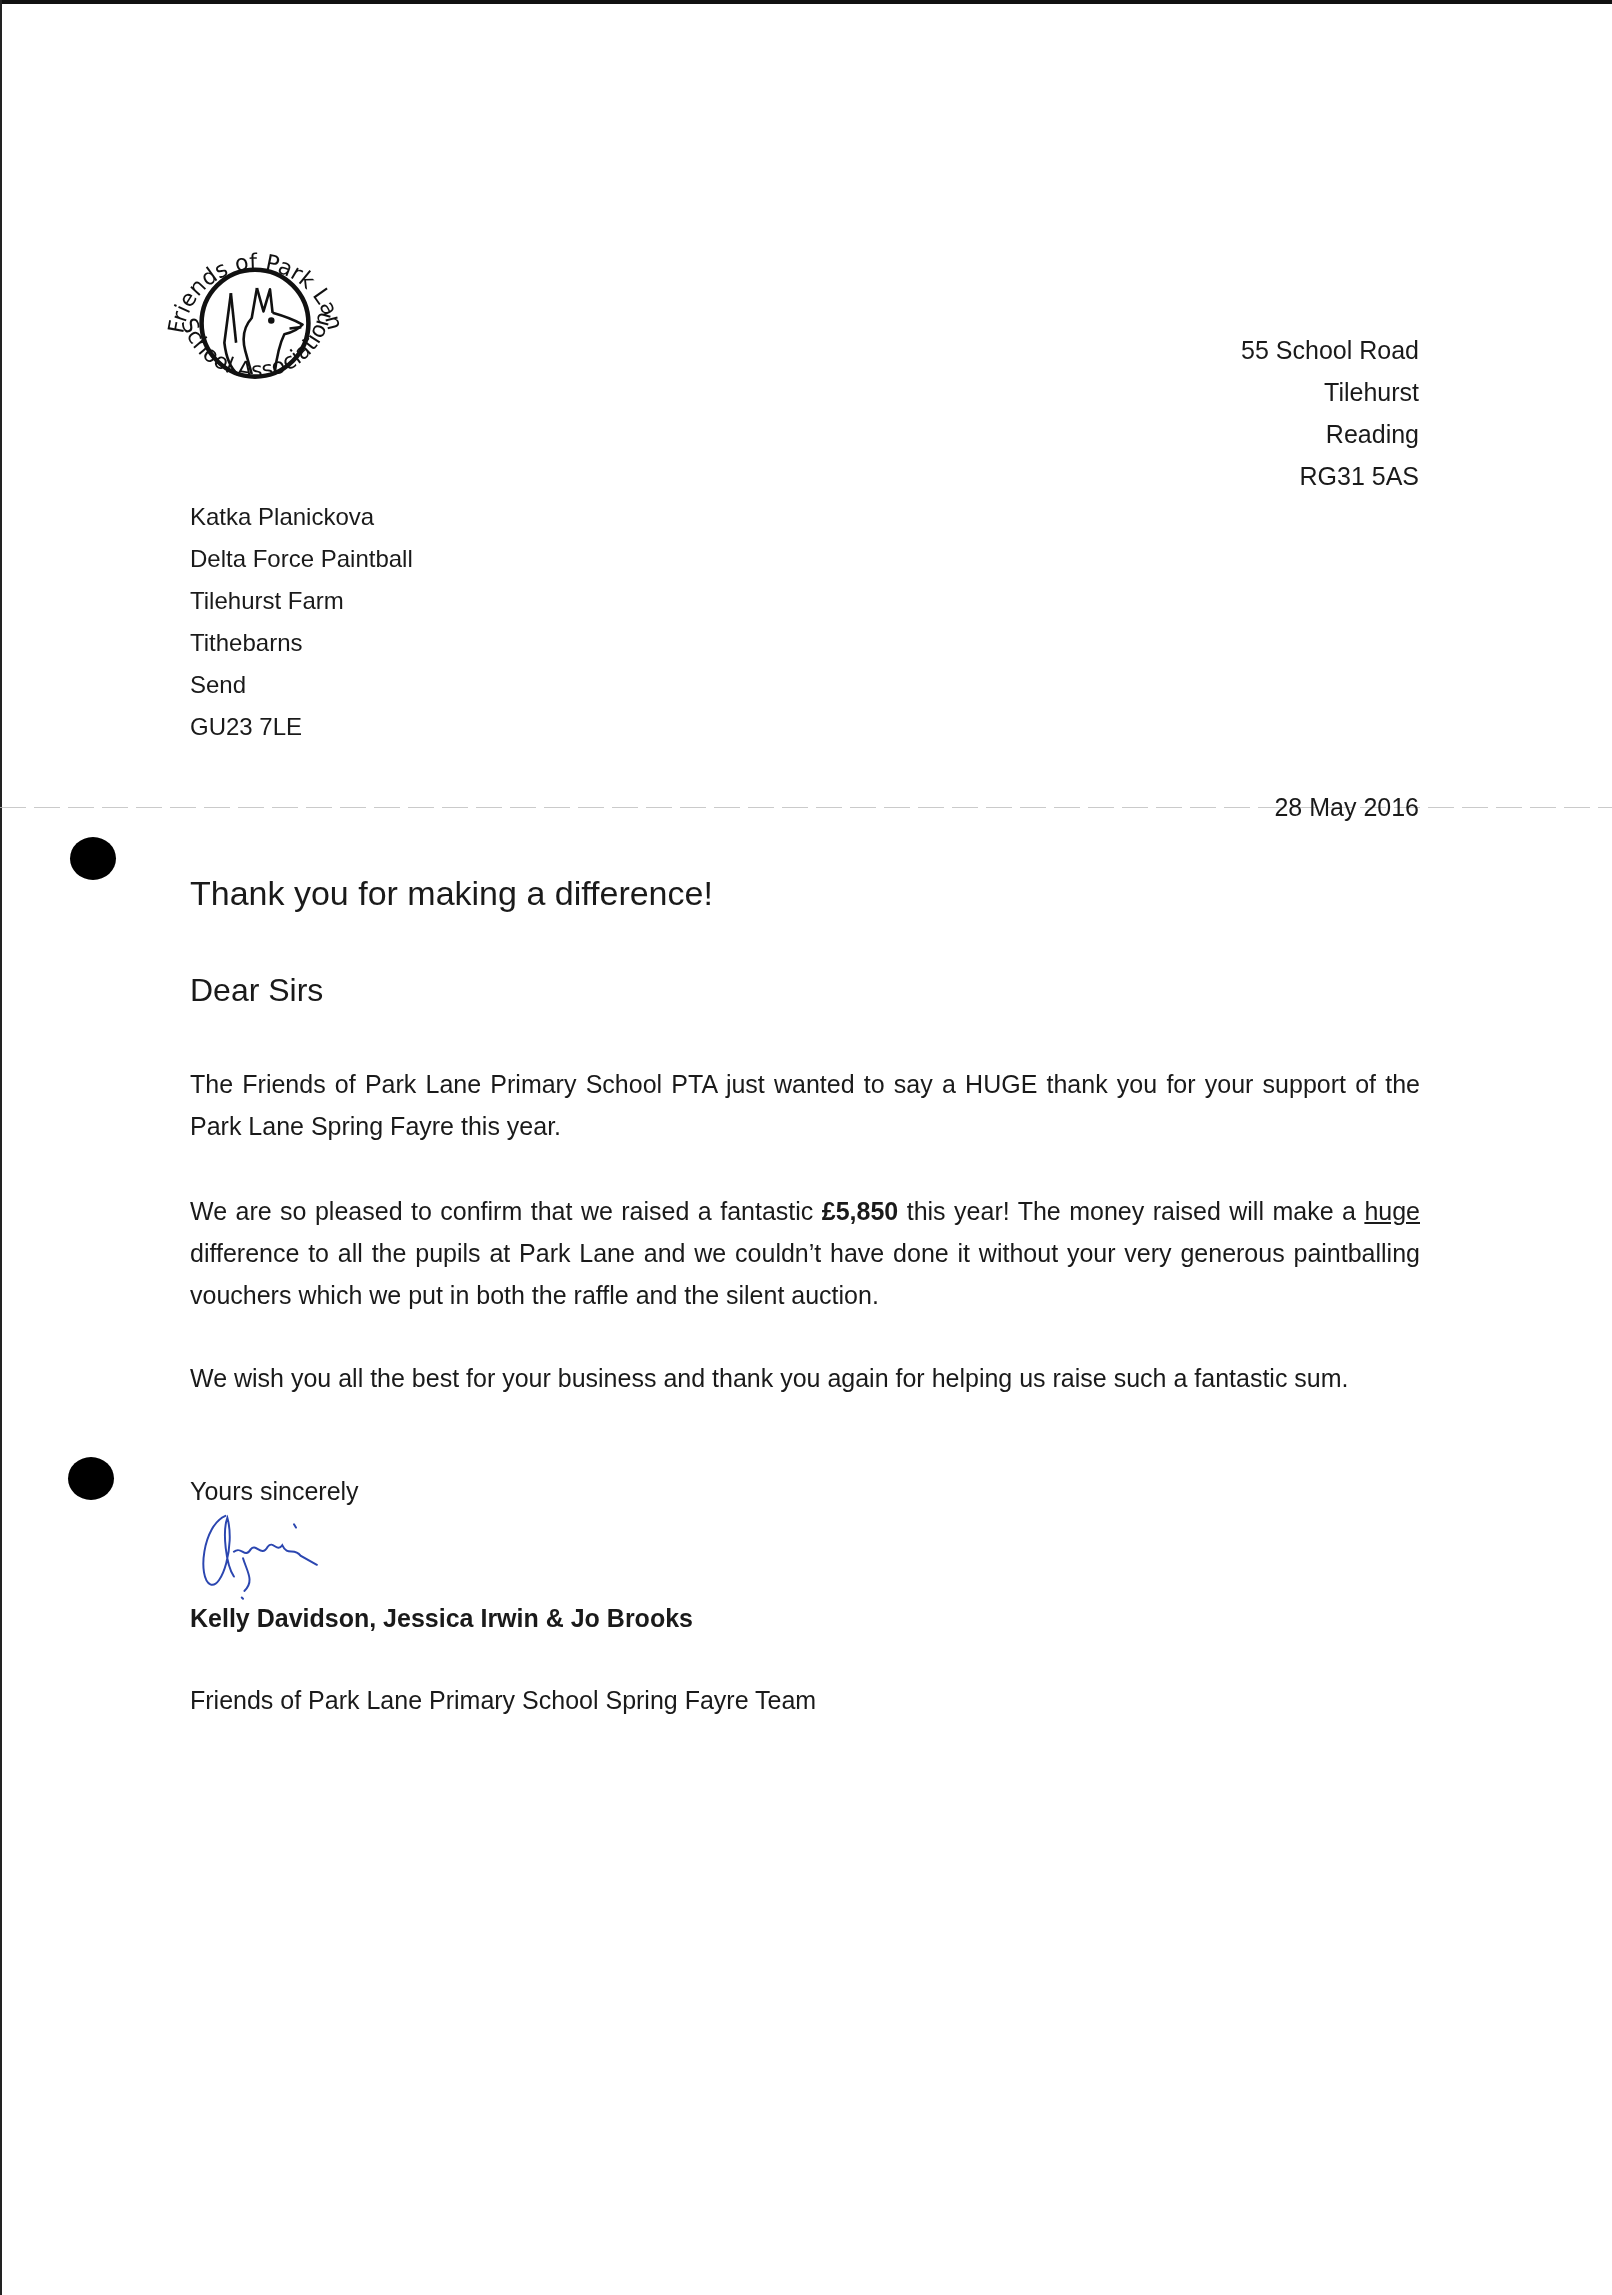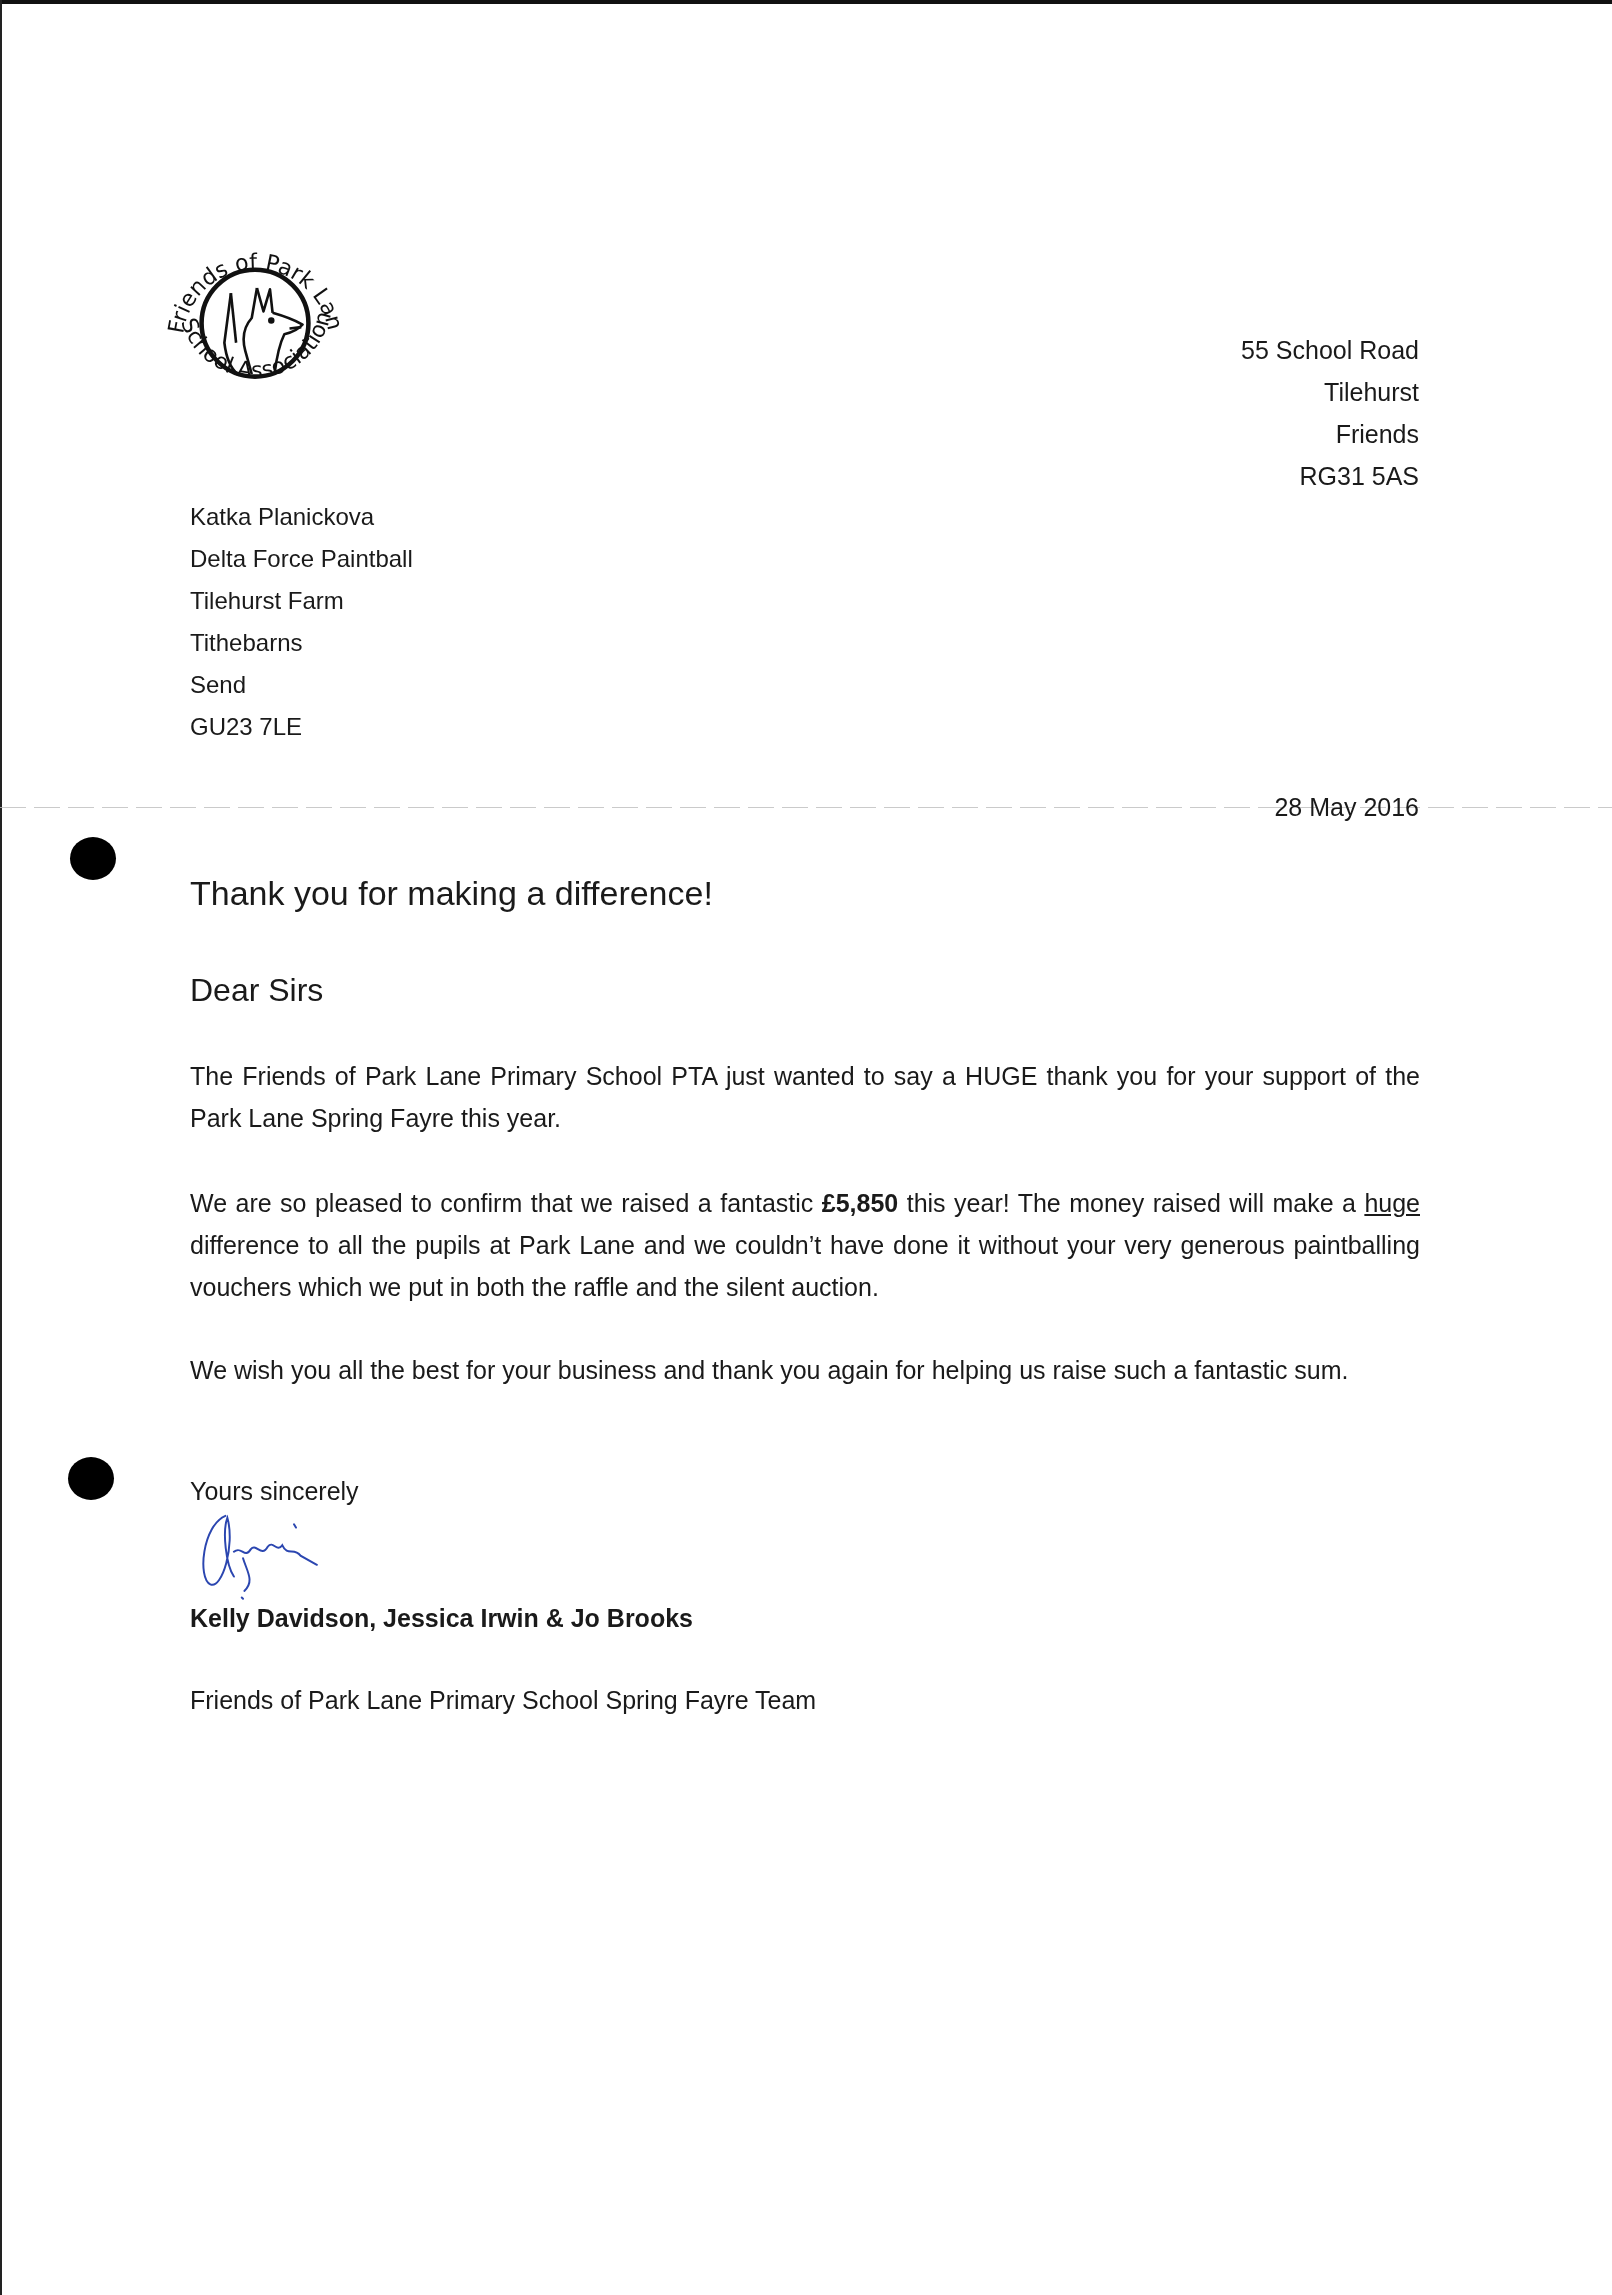--- a/index.html
+++ b/index.html
@@ -23,21 +23,21 @@
   }
   .recipient-address {
     position: absolute; left: 190px; top: 496px;
     font-size: 24px; line-height: 42px;
   }
   .date { position: absolute; right: 193px; top: 793px; font-size: 25px; text-align: right; }
   .heading { position: absolute; left: 190px; top: 874px; font-size: 34px; }
   .salutation { position: absolute; left: 190px; top: 972px; font-size: 32px; }
   .para {
     position: absolute; left: 190px; width: 1230px;
-    font-size: 25px; line-height: 42px; text-align: justify;
+    font-size: 25px; line-height: 42px; text-align: justify; margin-top: 8px;
   }
   .p1 { top: 1055px; }
   .p2 { top: 1182px; }
   .p3 { top: 1349px; }
   .bold { font-weight: bold; }
   .underline { text-decoration: underline; }
   .closing { position: absolute; left: 190px; top: 1477px; font-size: 25px; }
   .signature { position: absolute; left: 196px; top: 1506px; width: 196px; height: 98px; }
   .signatories { position: absolute; left: 190px; top: 1604px; font-size: 25px; font-weight: bold; }
   .team { position: absolute; left: 190px; top: 1686px; font-size: 25px; }
@@ -71,21 +71,21 @@
     <path d="M 158,104 L 150,150 Q 132,170 140,200 L 150,236"></path>
     <path d="M 182,142 Q 210,150 228,160 Q 220,170 200,175 Q 190,195 185,236"></path>
     <circle cx="180" cy="154" r="3" fill="#111"></circle>
     <path d="M 208,166 L 226,164"></path>
   </g>
 </svg>
 
 <div class="sender-address">
   <div>55 School Road</div>
   <div>Tilehurst</div>
-  <div>Friends</div>
+  <div>Reading</div>
   <div>RG31 5AS</div>
 </div>
 
 <div class="recipient-address">
   <div>Katka Planickova</div>
   <div>Delta Force Paintball</div>
   <div>Tilehurst Farm</div>
   <div>Tithebarns</div>
   <div>Send</div>
   <div>GU23 7LE</div>

